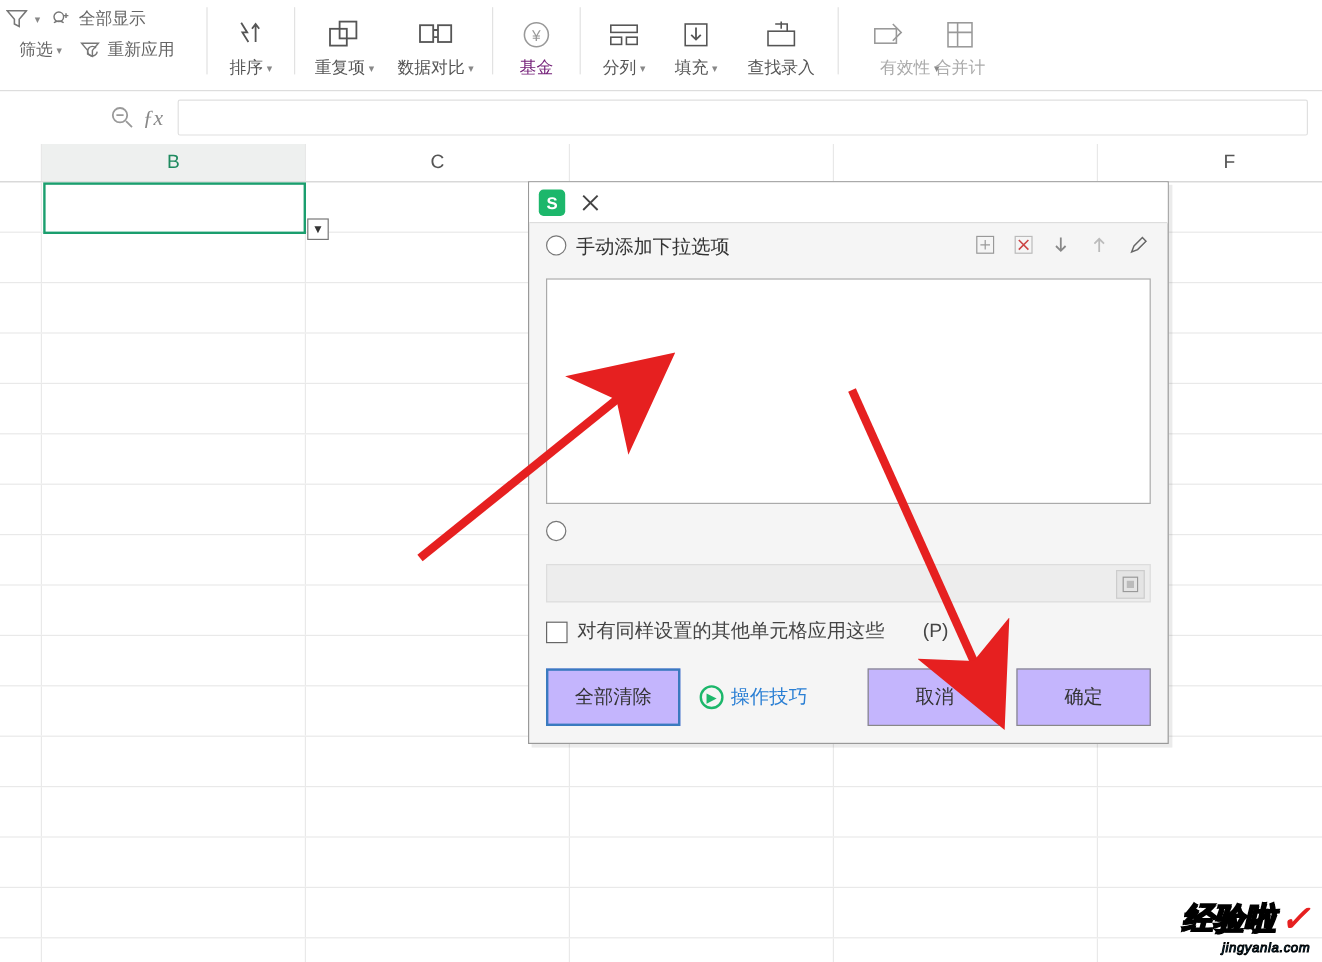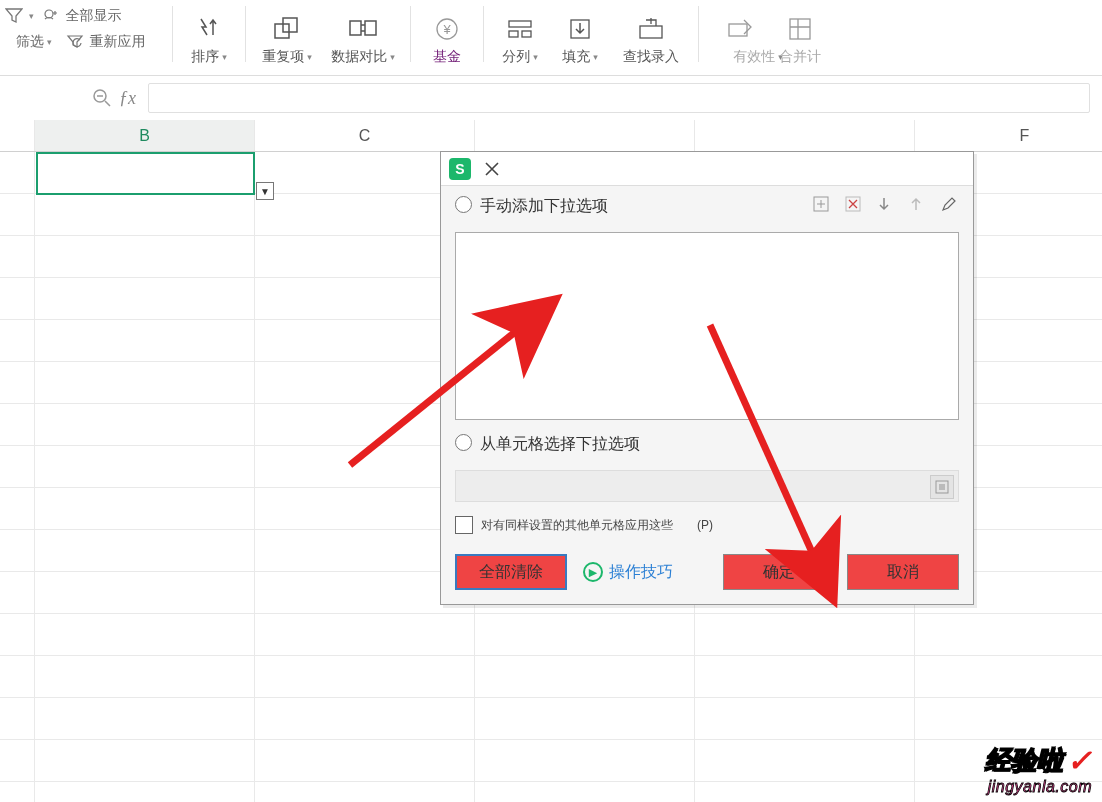--- a/index.html
+++ b/index.html
@@ -227,23 +227,23 @@
   .chk-row { display: flex; align-items: center; margin: 6px 0 20px 0; }
   .chk {
     width: 18px; height: 18px; border: 1.5px solid #666; background: #fff; margin-right: 8px;
   }
   .dlg-btns {
     display: flex;
     align-items: center;
     gap: 12px;
   }
   .dlg-btn {
-    height: 36px;
+    height: 48px;
     border: 1px solid #888;
-    background: #ef4444;
+    background: #c4b5fd;
     display: flex;
     align-items: center;
     justify-content: center;
     font-size: 16px;
     color: #333;
     padding: 0 16px;
   }
   .dlg-btn.primary { border: 2px solid #3a7abf; padding: 0 22px; }
   .dlg-btn.wide { width: 112px; }
   .tips {
@@ -276,23 +276,23 @@
     font-weight: 900;
     font-style: italic;
     color: #fff;
     -webkit-text-stroke: 1.5px #000;
     text-shadow: 1px 1px 0 #000;
     display: inline-flex;
     align-items: flex-start;
   }
   .wm-check { color: #e62020; font-size: 30px; margin-left: 4px; -webkit-text-stroke: 0; text-shadow:none;}
   .wm-bot {
-    font-size: 16px;
+    font-size: 11px;
     font-style: italic;
-    color: #ec4899;
+    color: #0369a1;
     -webkit-text-stroke: 0.8px #000;
     letter-spacing: 0.5px;
   }
 
   svg { display: block; }
 </style>
 </head>
 <body>
 
 <div class="ribbon">
@@ -663,51 +663,50 @@
             <svg width="16" height="16" viewBox="0 0 16 16">
               <path d="M2 14l2-5 7-7 3 3-7 7-5 2z" fill="none" stroke="#666" stroke-width="1.2"></path>
             </svg>
           </span>
       </div>
     </div>
     <div class="list-box"></div>
 
     <div class="opt-row">
       <div class="radio"></div>
-      <div class="opt-label">从单元格选择下拉选项</div>
     </div>
     <div class="cell-ref-box">
       <div class="cell-ref-btn">
         <svg width="14" height="14" viewBox="0 0 14 14">
             <rect x="1" y="1" width="12" height="12" fill="none" stroke="#999"></rect>
             <rect x="4" y="4" width="6" height="6" fill="#bbb"></rect>
           </svg>
       </div>
     </div>
 
     <div class="chk-row">
       <div class="chk"></div>
-      <span style="font-size:12px;">
+      <span style="font-size:16px;">
         <span>对有同样设置的其他单元格应用这些</span><span style="opacity:0;">更更</span><span>(P)</span>
       </span>
     </div>
 
     <div class="dlg-btns">
       <div class="dlg-btn primary">
           <span>全部清除</span>
         </div>
       <div class="tips">
         <span class="tips-ico">▶</span>
         <span>操作技巧</span>
       </div>
       <div class="dlg-btn wide">
-          <span>确定</span>
+          <span>取消</span>
         </div>
       <div class="dlg-btn wide">
-          <span>取消</span>
+          <span>确定</span>
         </div>
     </div>
   </div>
 </div>
 
 <svg class="arrow-svg" style="left:335px; top:280px;" width="230" height="200">
   <defs>
       <marker id="ah1" markerWidth="12" markerHeight="12" refX="6" refY="6" orient="auto">
         <path d="M0 0L12 6L0 12L3 6z" fill="#e62020"></path>
       </marker>

